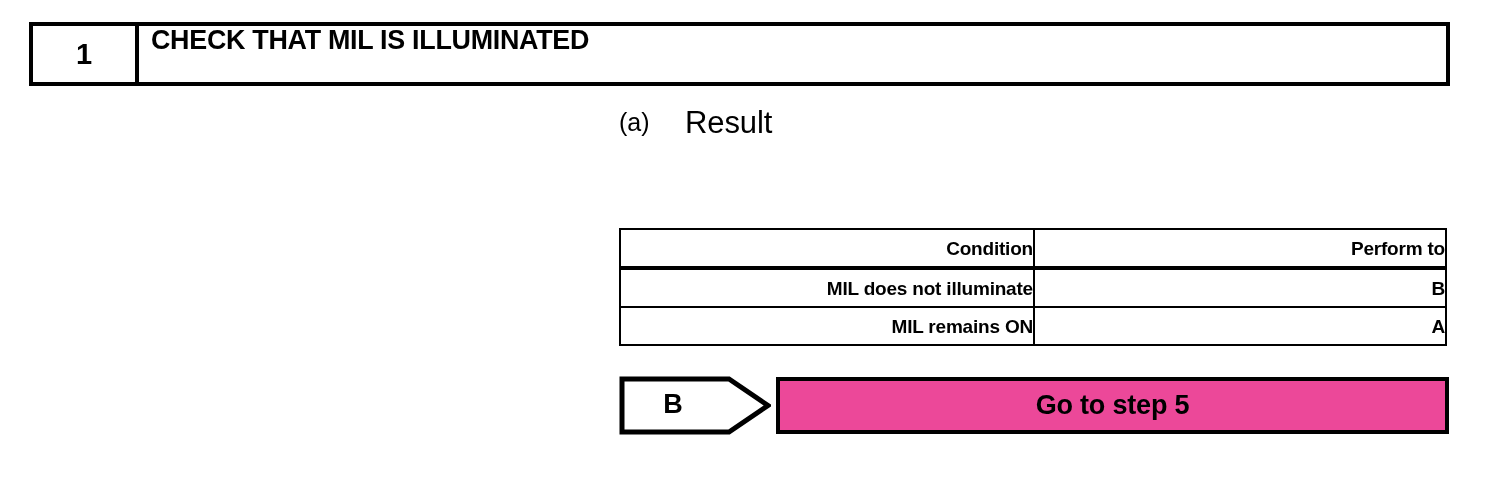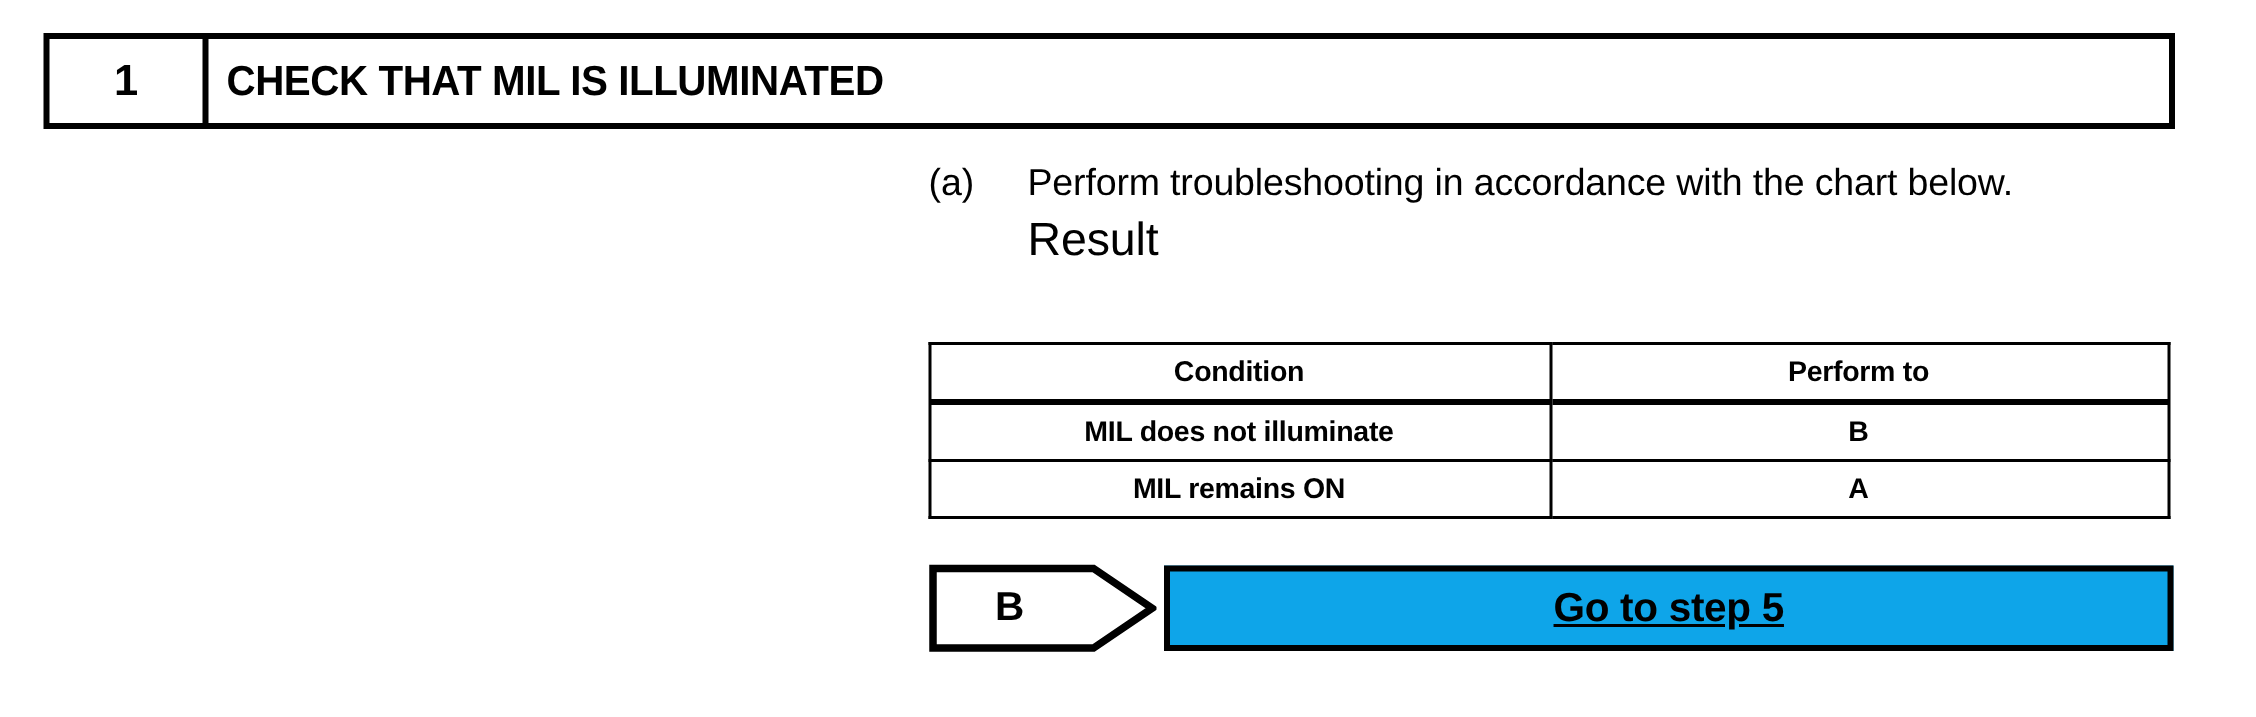--- a/index.html
+++ b/index.html
@@ -39,21 +39,21 @@
   }
   .step-number {
     font-size: 29px;
     font-weight: bold;
     letter-spacing: 0px;
     line-height: 1;
   }
   .step-title-cell {
     flex: 1;
     display: flex;
-    align-items: center;
+    align-items: flex-start;
     padding-left: 12px;
   }
   .step-title {
     font-size: 28px;
     font-weight: bold;
     letter-spacing: -0.3px;
     transform: scaleX(0.96);
     transform-origin: left center;
     white-space: nowrap;
     line-height: 1;
@@ -98,23 +98,23 @@
     left: 619px;
     top: 228px;
     width: 826px;
     border-collapse: collapse;
     table-layout: fixed;
     background: #fff;
   }
   .result-table th,
   .result-table td {
     border: 2px solid #000;
-    padding: 0 12px 0 10px;
+    padding: 0 0 0 10px;
     height: 36px;
-    text-align: center;
+    text-align: right;
     vertical-align: middle;
     font-size: 19px;
     font-weight: bold;
     letter-spacing: -0.2px;
     line-height: 1;
   }
   .result-table thead th {
     border-bottom: 4px solid #000;
   }
   .result-table tbody tr:first-child td {
@@ -155,25 +155,24 @@
     line-height: 1;
   }
   .flow-box {
     position: absolute;
     left: 157px;
     top: 1px;
     width: 673px;
     height: 57px;
     box-sizing: border-box;
     border: 4px solid #000;
-    background: #0ea5e9;
+    background: #ec4899;
     display: flex;
     align-items: center;
     justify-content: center;
-    text-decoration: underline;
   }
   .flow-box-label {
     font-size: 27px;
     font-weight: bold;
     letter-spacing: -0.2px;
     line-height: 1;
   }
 </style>
 </head>
 <body>
@@ -184,21 +183,20 @@
   </div>
   <div class="step-title-cell">
     <span class="step-title">CHECK THAT MIL IS ILLUMINATED</span>
   </div>
 </div>
 
 <div class="procedure">
   <div class="proc-row">
     <span class="proc-marker">(a)</span>
     <div class="proc-body">
-      <div class="proc-text">Perform troubleshooting in accordance with the chart below.</div>
       <div class="proc-subhead">Result</div>
     </div>
   </div>
 </div>
 
 <table class="result-table">
   <colgroup>
     <col class="col-condition">
     <col class="col-proceed">
   </colgroup>

